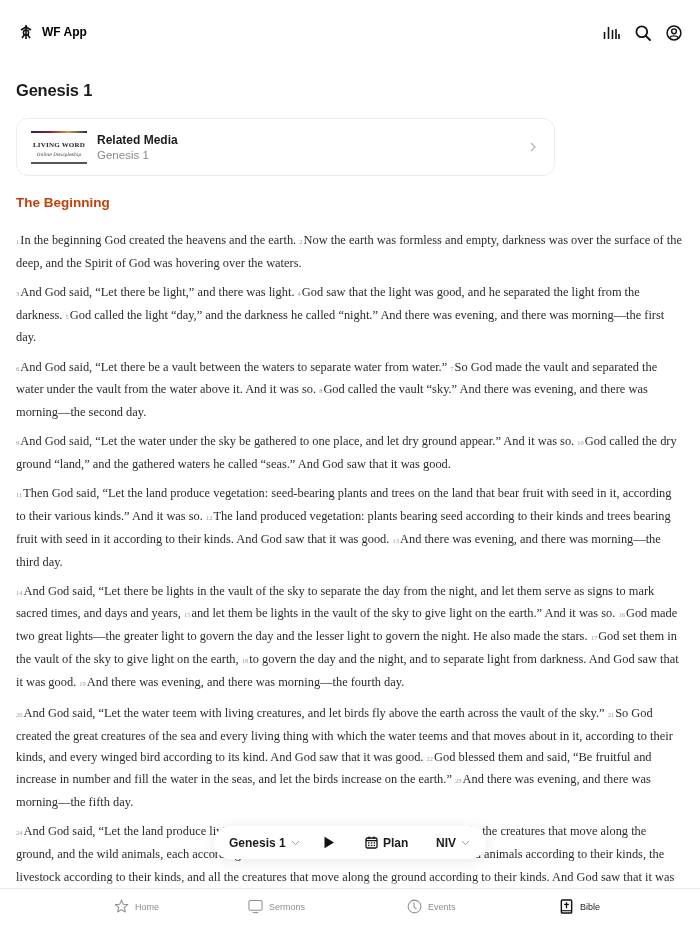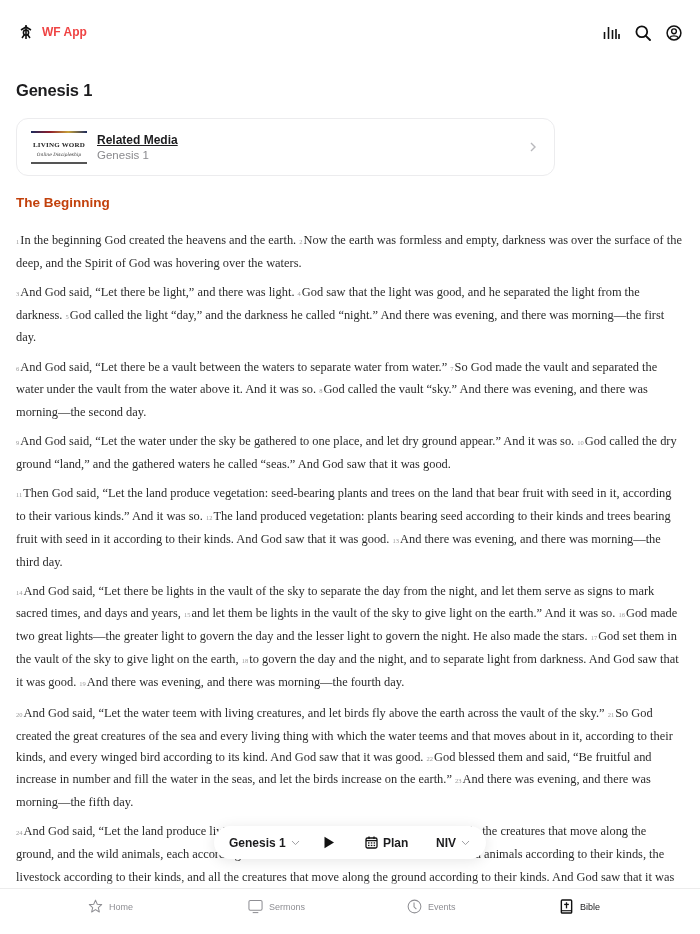--- a/index.html
+++ b/index.html
@@ -2,34 +2,34 @@
 <html><head>
   <meta charset="utf-8">
   <style>
     * { box-sizing: border-box; margin: 0; padding: 0; }
     html, body { width: 700px; height: 934px; background: #ffffff; overflow: hidden; }
     body { position: relative; font-family: "Liberation Sans", sans-serif; color: #1c1c1e; }
 
     .topbar { position: absolute; top: 0; left: 0; width: 700px; height: 66px; }
     .app-brand { position: absolute; left: 19px; top: 24px; display: flex; align-items: center; gap: 9px; }
     .app-brand svg { width: 14px; height: 16px; }
-    .app-title { font-size: 12px; font-weight: bold; color: #ef4444; }
+    .app-title { font-size: 12px; font-weight: bold; color: #000000; }
     .top-icons { position: absolute; right: 18px; top: 24px; display: flex; gap: 14px; align-items: center; }
     .top-icons .ico { width: 17px; height: 17px; display: flex; align-items: center; justify-content: center; cursor: pointer; }
 
     .page-title { position: absolute; left: 16px; top: 81px; font-size: 16.5px; font-weight: bold; color: #1c1c1e; letter-spacing: -0.2px; }
 
     .media-card { position: absolute; left: 16px; top: 118px; width: 539px; height: 58px; border: 1px solid #ececee; border-radius: 12px; background: #fff; display: flex; align-items: center; cursor: pointer; }
     .media-thumb { width: 58px; height: 34px; margin-left: 13px; position: relative; display: flex; flex-direction: column; align-items: center; justify-content: center; }
     .media-thumb .bar-top { position: absolute; top: 1px; left: 1px; right: 1px; height: 2px; background: linear-gradient(90deg,#1b2a5c,#8e1d2c,#c7a13a,#1b2a5c); }
     .media-thumb .bar-bottom { position: absolute; bottom: 0px; left: 1px; right: 1px; height: 2px; background: #555; }
     .media-thumb .logo-main { font-family: "Liberation Serif", serif; font-size: 7px; font-weight: bold; color: #222; letter-spacing: 0.2px; margin-top: 3px; }
     .media-thumb .logo-sub { font-family: "DejaVu Serif", serif; font-style: italic; font-size: 4.5px; color: #333; margin-top: 3px; }
     .media-text { margin-left: 9px; display: flex; flex-direction: column; gap: 2px; }
-    .media-title { font-size: 12px; font-weight: bold; color: #1c1c1e; text-decoration: underline; }
+    .media-title { font-size: 12px; font-weight: bold; color: #1c1c1e; }
     .media-sub { font-size: 11.5px; color: #8a8a8e; }
     .media-chevron { position: absolute; right: 17px; top: 22px; width: 8px; height: 12px; }
 
     .section-title { position: absolute; left: 16px; top: 195px; font-size: 13.5px; font-weight: bold; color: #c2410c; }
 
     .scripture { position: absolute; left: 16px; top: 230px; width: 668px; font-family: "Liberation Serif", serif; font-size: 12.4px; line-height: 20.8px; color: #2b2b2b; }
     .scripture p { margin-bottom: 8.3px; }
     .vn { font-size: 6.5px; color: #9a9a9a; vertical-align: baseline; margin-right: 1px; }
 
     .fade-under { position: absolute; left: 0; top: 880px; width: 700px; height: 10px; background: linear-gradient(rgba(255,255,255,0), #fff); }
@@ -39,21 +39,21 @@
     .fb-chapter { left: 15px; }
     .fb-play { left: 109px; }
     .fb-plan { left: 151px; }
     .fb-version { left: 222px; }
     .chev { width: 9px; height: 6px; }
 
     .tabbar { position: absolute; left: 0; top: 888px; width: 700px; height: 46px; background: #fff; border-top: 1px solid #ececec; }
     .tab { position: absolute; top: 10px; display: flex; align-items: center; gap: 6px; font-size: 9px; color: #8e8e93; cursor: pointer; }
     .tab svg { width: 15px; height: 15px; }
     .tab.active { color: #1c1c1e; }
-    .tab-home { left: 88px; }
+    .tab-home { left: 114px; }
     .tab-sermons { left: 248px; }
     .tab-events { left: 407px; }
     .tab-bible { left: 559px; }
   </style>
 </head>
 <body>
 
 <div class="topbar">
   <div class="app-brand">
     <svg viewBox="0 0 14 16">

